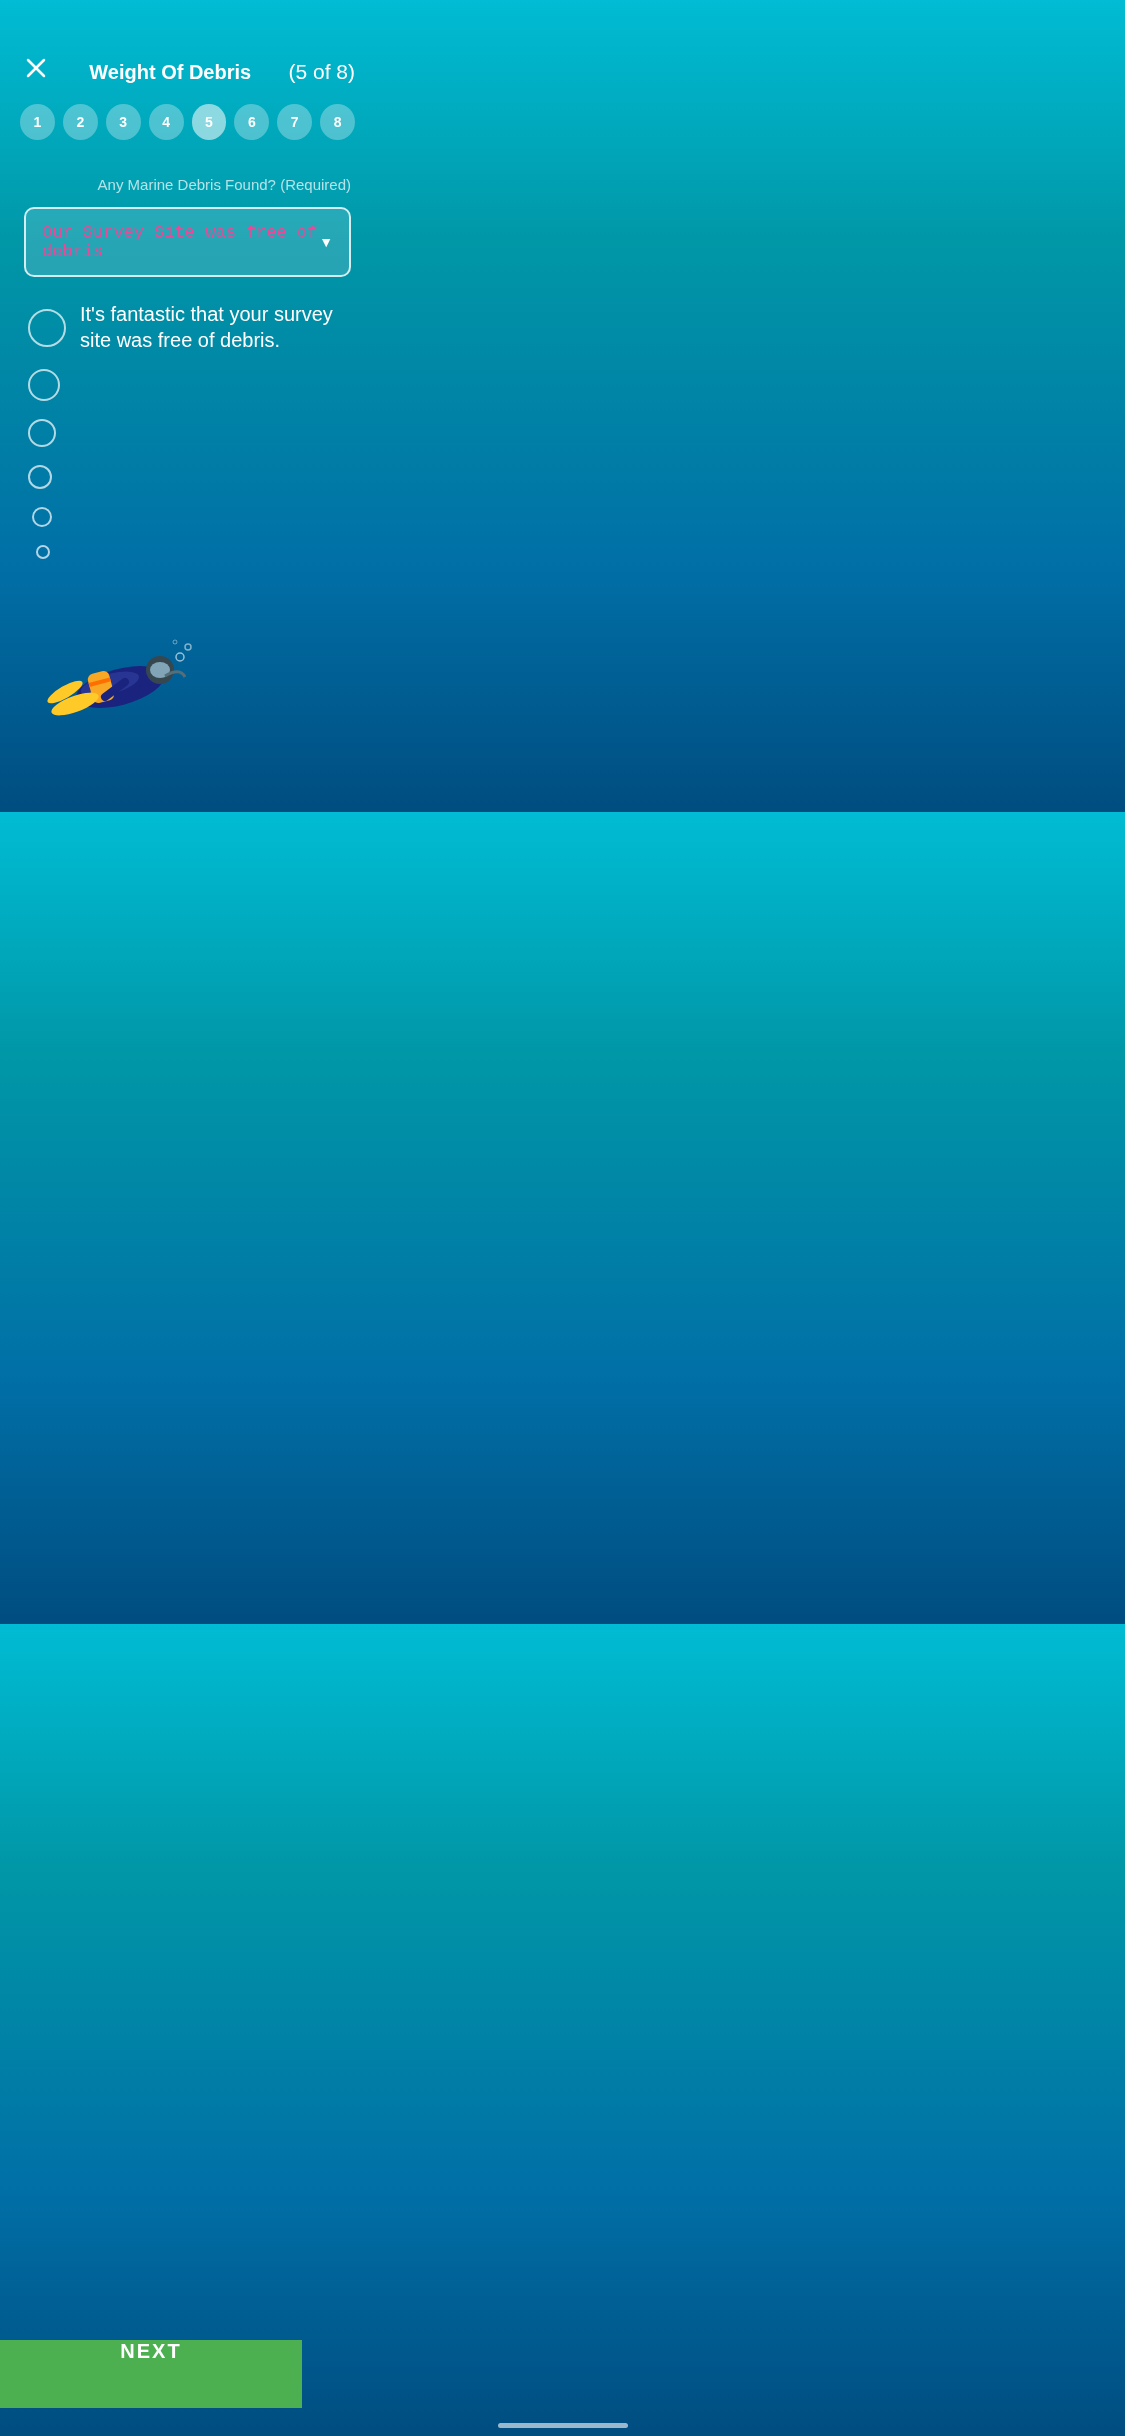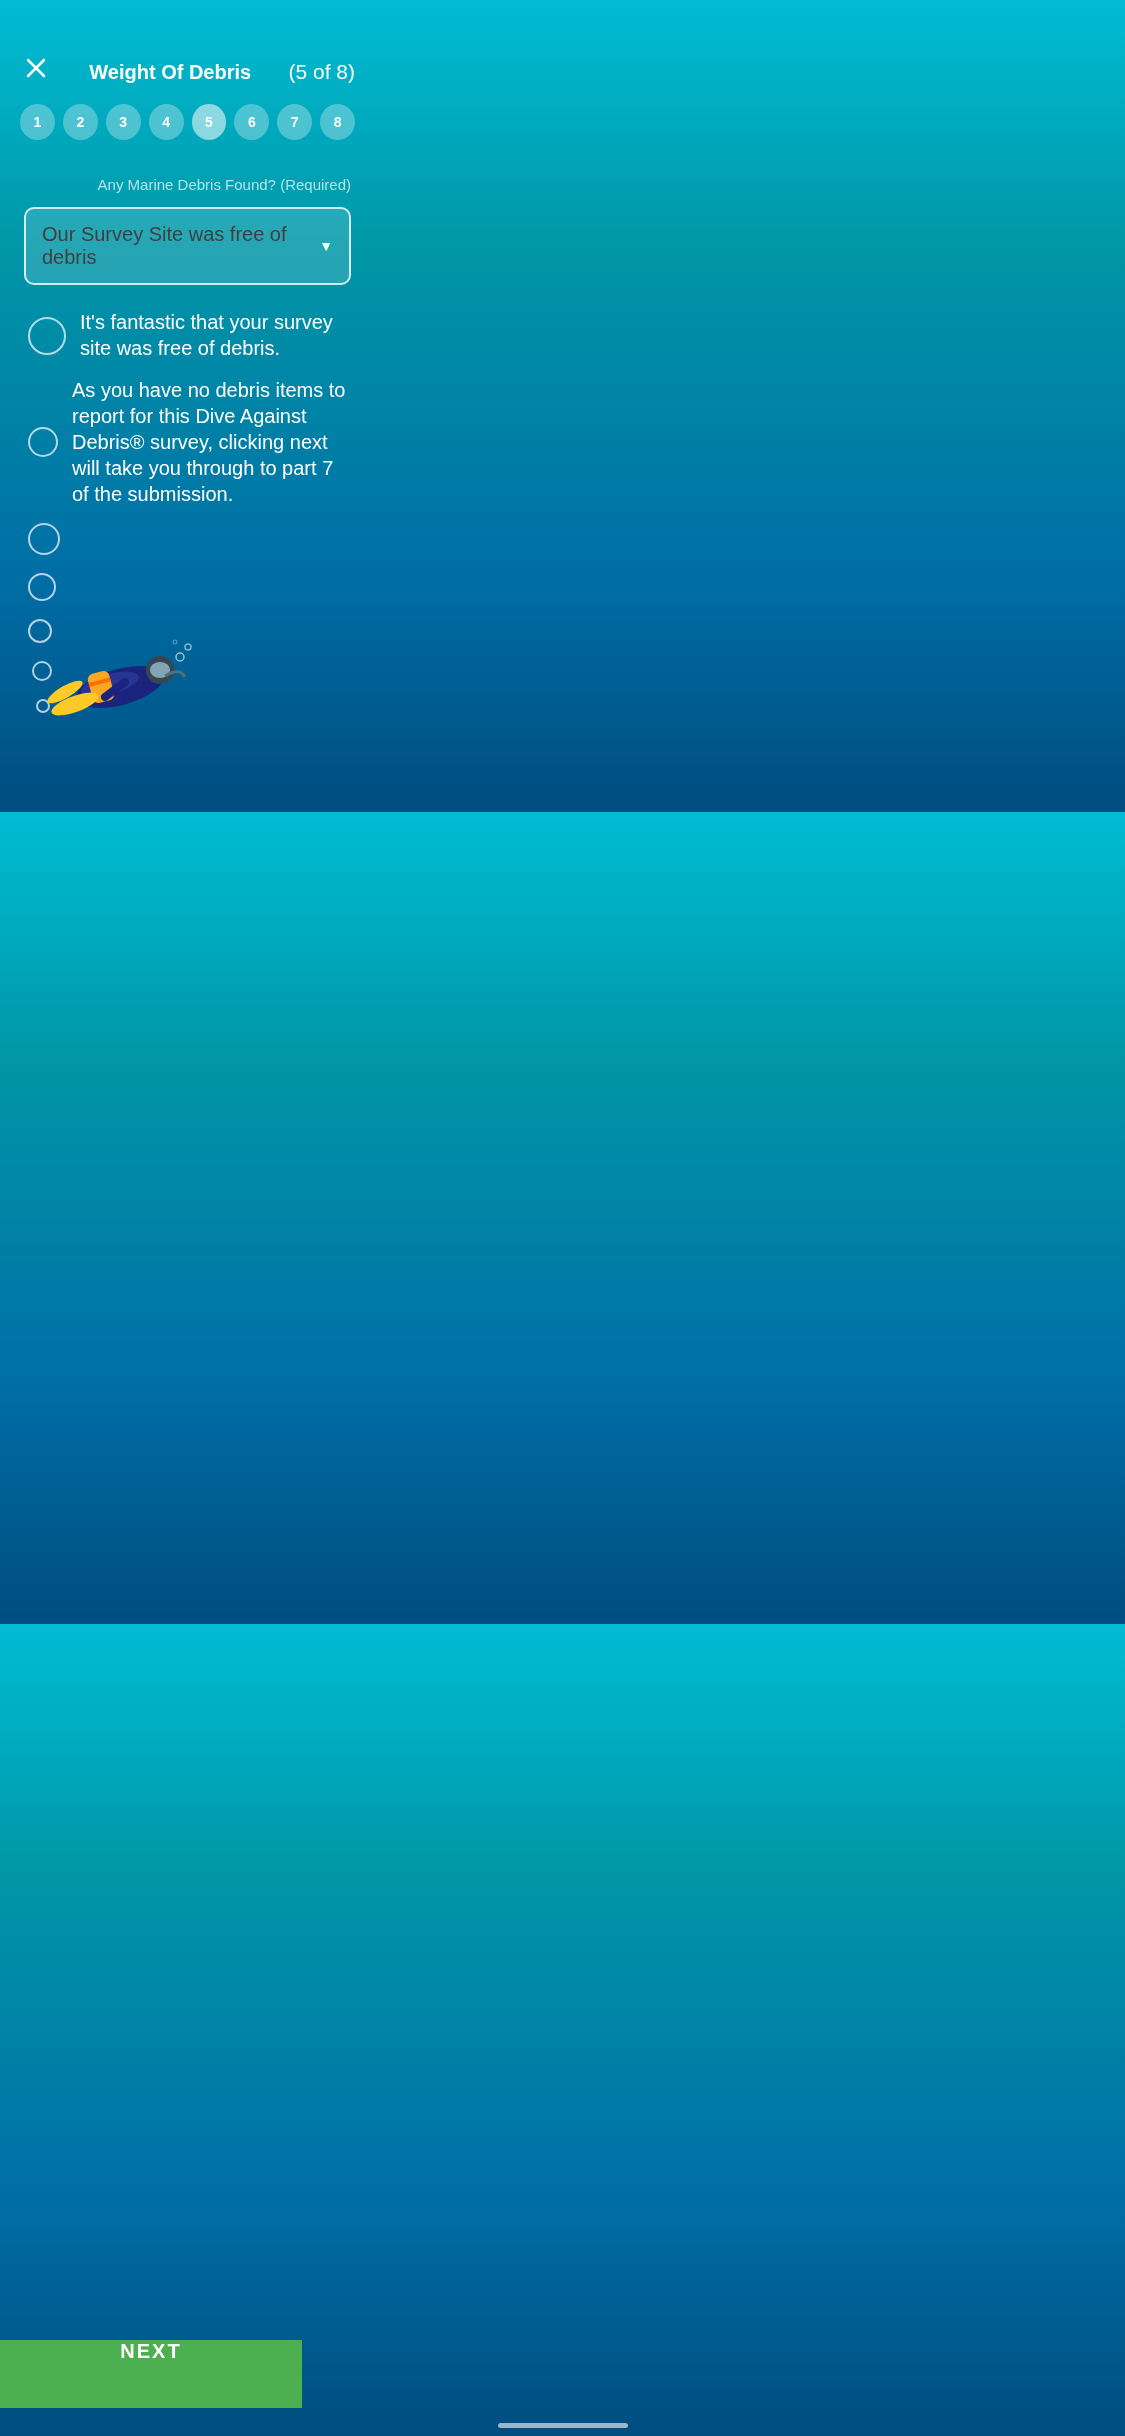--- a/index.html
+++ b/index.html
@@ -98,23 +98,24 @@
       border-radius: 10px;
       padding: 14px 16px;
       display: flex;
       align-items: center;
       justify-content: space-between;
       cursor: pointer;
       margin-bottom: 24px;
     }
 
     .dropdown-text {
-      color: #404040;
-      font-size: 20px;
+      color: #ec4899;
+      font-size: 17px;
       font-weight: 400;
+      font-family: Liberation Mono, monospace;
     }
 
     .dropdown-arrow {
       color: white;
       font-size: 14px;
     }
 
     .info-section {
       padding: 0 4px;
     }
@@ -263,24 +264,20 @@
     <span class="dropdown-arrow">▼</span>
   </div>
 
   <div class="info-section">
 
     <div class="radio-row">
       <div class="radio-circle"></div>
       <span class="radio-text body-text">It's fantastic that your survey site was free of debris.</span>
     </div>
 
-    <div class="radio-row">
-      <div class="radio-circle small"></div>
-      <span class="radio-text body-text">As you have no debris items to report for this Dive Against Debris® survey, clicking next will take you through to part 7 of the submission.</span>
-    </div>
 
     <div class="radio-row">
       <div class="radio-circle small" style="width:32px;height:32px;"></div>
     </div>
     <div class="radio-row">
       <div class="radio-circle smaller" style="width:28px;height:28px;"></div>
     </div>
     <div class="radio-row">
       <div class="radio-circle smaller" style="width:24px;height:24px;"></div>
     </div>

